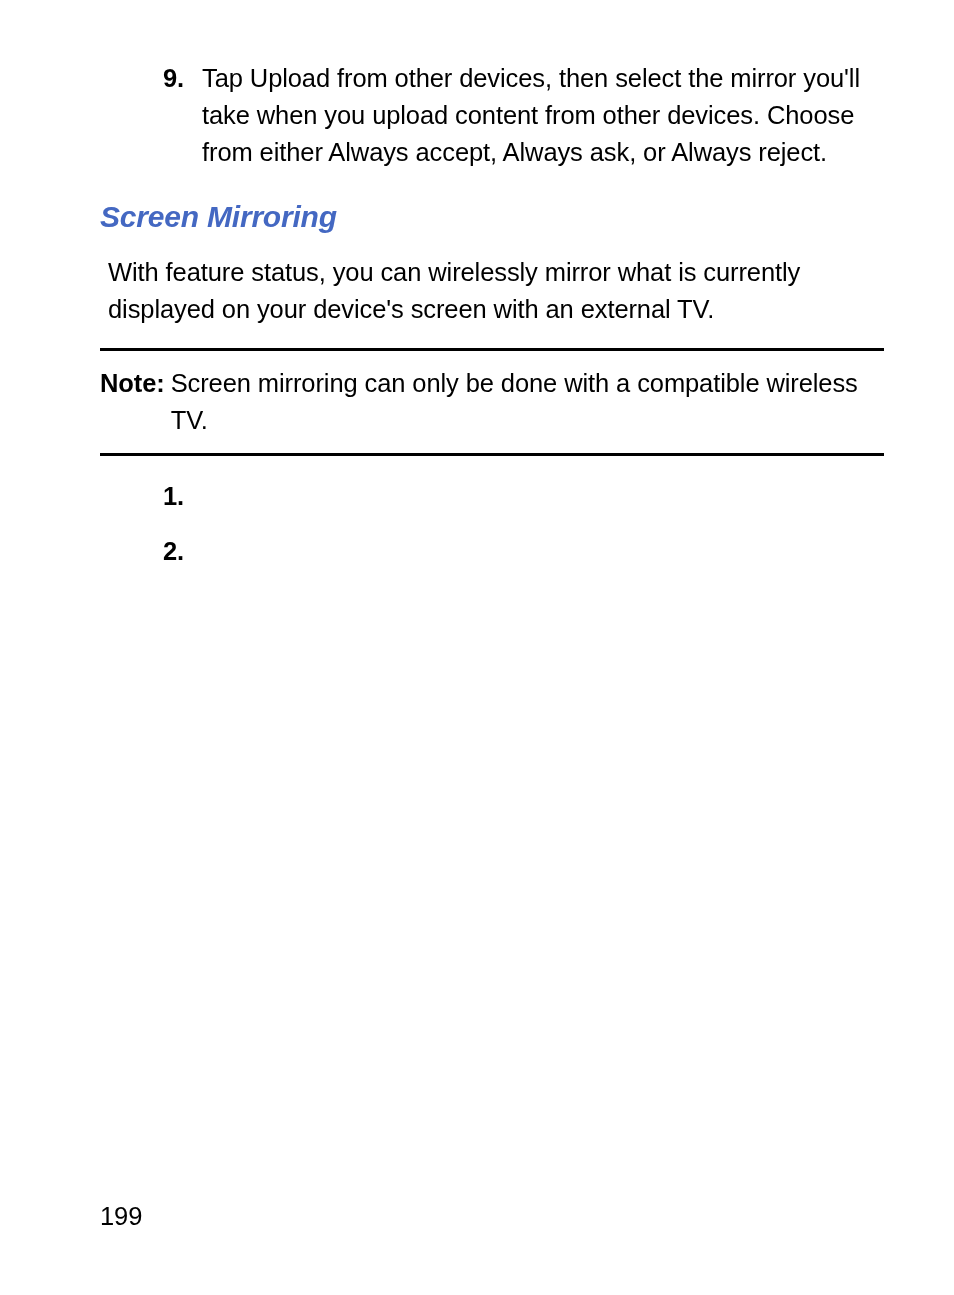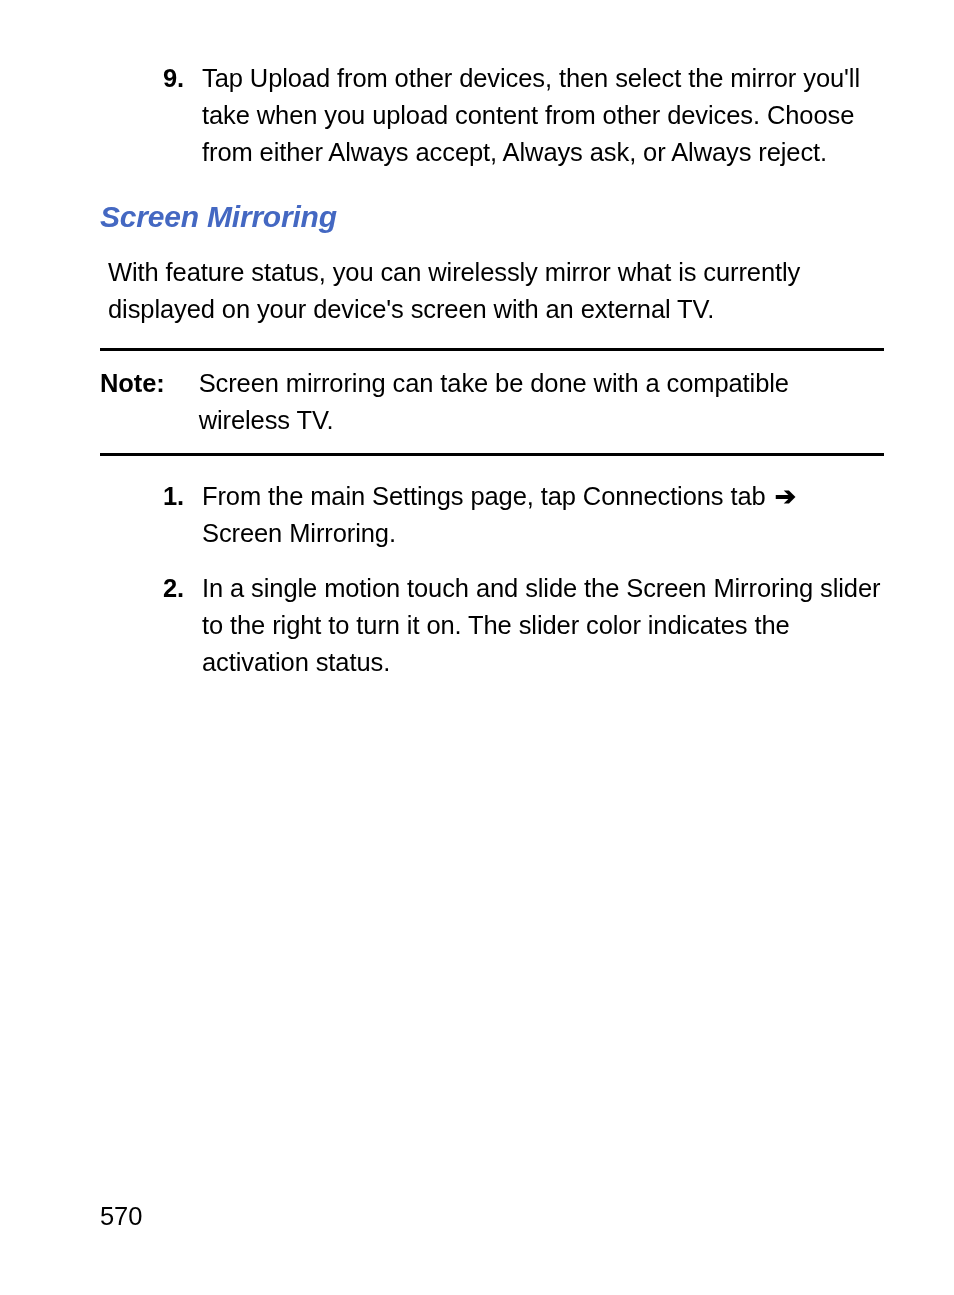--- a/index.html
+++ b/index.html
@@ -52,21 +52,20 @@
     padding-left: 8px;
   }
   .note-block {
     border-top: 3px solid #000;
     border-bottom: 3px solid #000;
     padding: 14px 0 14px 0;
     margin: 0 0 22px 0;
   }
   .note-flex {
     display: flex;
-    gap: 28px;
   }
   .note-label {
     font-weight: 700;
     padding-right: 6px;
     white-space: nowrap;
   }
   .note-text {
     flex: 1 1 auto;
   }
   .page-number {
@@ -96,37 +95,31 @@
     </div>
   </div>
 
   <div class="heading">Screen Mirroring</div>
 
   <div class="intro">With feature status, you can wirelessly mirror what is currently displayed on your device's screen with an external TV.</div>
 
   <div class="note-block">
     <div class="note-flex">
       <div class="note-label">Note:</div>
-      <div class="note-text">Screen mirroring can take be done with a compatible wireless TV.</div>
+      <div class="note-text">Screen mirroring can only be done with a compatible wireless TV.</div>
     </div>
   </div>
 
   <div class="ol">
 
     <div class="list-item">
       <div class="num-col indent">1.</div>
-      <div class="body-col">
-        <span>From the main </span><span class="b">Settings</span><span> page, tap </span><span class="b">Connections</span><span> tab </span><span class="arrow">➔</span><span class="b"> Screen Mirroring</span><span>.</span>
-      </div>
     </div>
 
     <div class="list-item">
       <div class="num-col indent">2.</div>
-      <div class="body-col">
-        <span>In a single motion touch and slide the </span><span class="b">Screen Mirroring</span><span> slider to the right to turn it on. The slider color indicates the activation status.</span>
-      </div>
     </div>
 
   </div>
 
-  <div class="page-number">570</div>
+  <div class="page-number">199</div>
 
 </div>
 
 </body></html>

